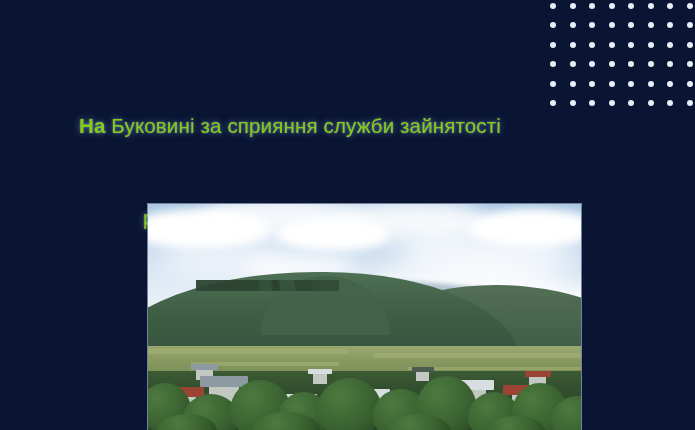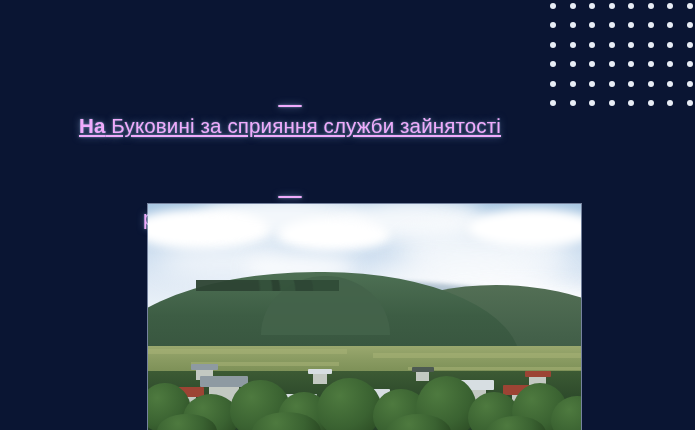--- a/index.html
+++ b/index.html
@@ -239,21 +239,21 @@
       <div class="grid-dot" style="left: 2px; top: 100px; width: 6px; height: 6px; background: rgb(232, 237, 246);"></div>
       <div class="grid-dot" style="left: 21.5px; top: 100px; width: 6px; height: 6px; background: rgb(232, 237, 246);"></div>
       <div class="grid-dot" style="left: 41px; top: 100px; width: 6px; height: 6px; background: rgb(232, 237, 246);"></div>
       <div class="grid-dot" style="left: 60.5px; top: 100px; width: 6px; height: 6px; background: rgb(232, 237, 246);"></div>
       <div class="grid-dot" style="left: 80px; top: 100px; width: 6px; height: 6px; background: rgb(232, 237, 246);"></div>
       <div class="grid-dot" style="left: 99.5px; top: 100px; width: 6px; height: 6px; background: rgb(232, 237, 246);"></div>
       <div class="grid-dot" style="left: 119px; top: 100px; width: 6px; height: 6px; background: rgb(232, 237, 246);"></div>
       <div class="grid-dot" style="left: 138.5px; top: 100px; width: 6px; height: 6px; background: rgb(232, 237, 246);"></div>
     </div>
 
-  <div id="headline" style="color: #f0abfc; text-decoration: underline;">
+  <div id="headline" style="color: #84cc16;">
     <span class="ln"><span class="lead">На</span><span> Буковині за сприяння служби зайнятості</span></span>
     <span class="ln">роботу знайшли 4096  жителів</span>
     <span class="ln">сільської місцевості</span>
   </div>
 
   <div id="photo-frame" style="box-shadow: rgba(205, 220, 245, 0.55) 0px 0px 0px 1px;">
     <div id="photo">
 
       <div class="sky"></div>
 

